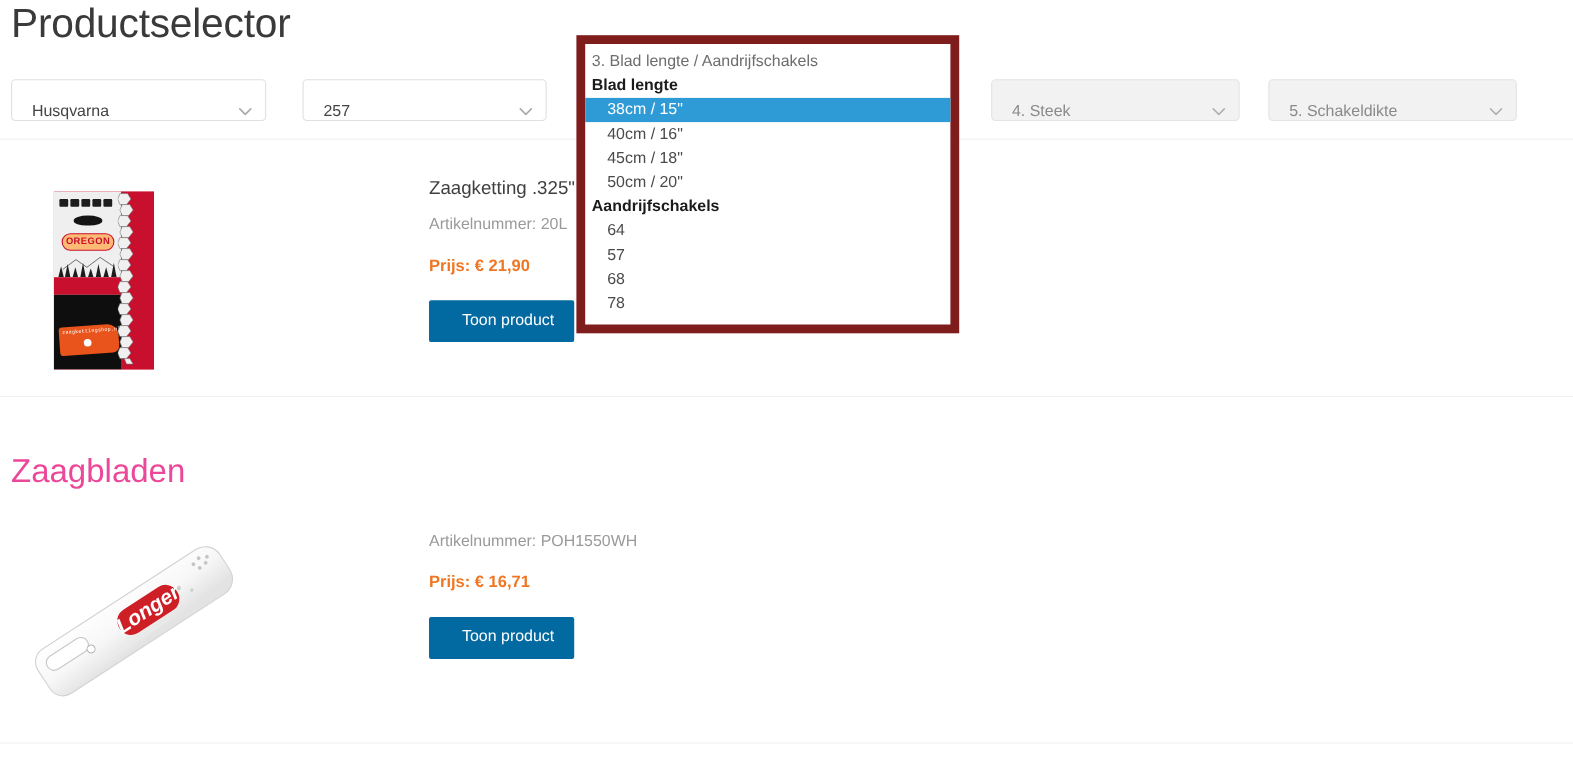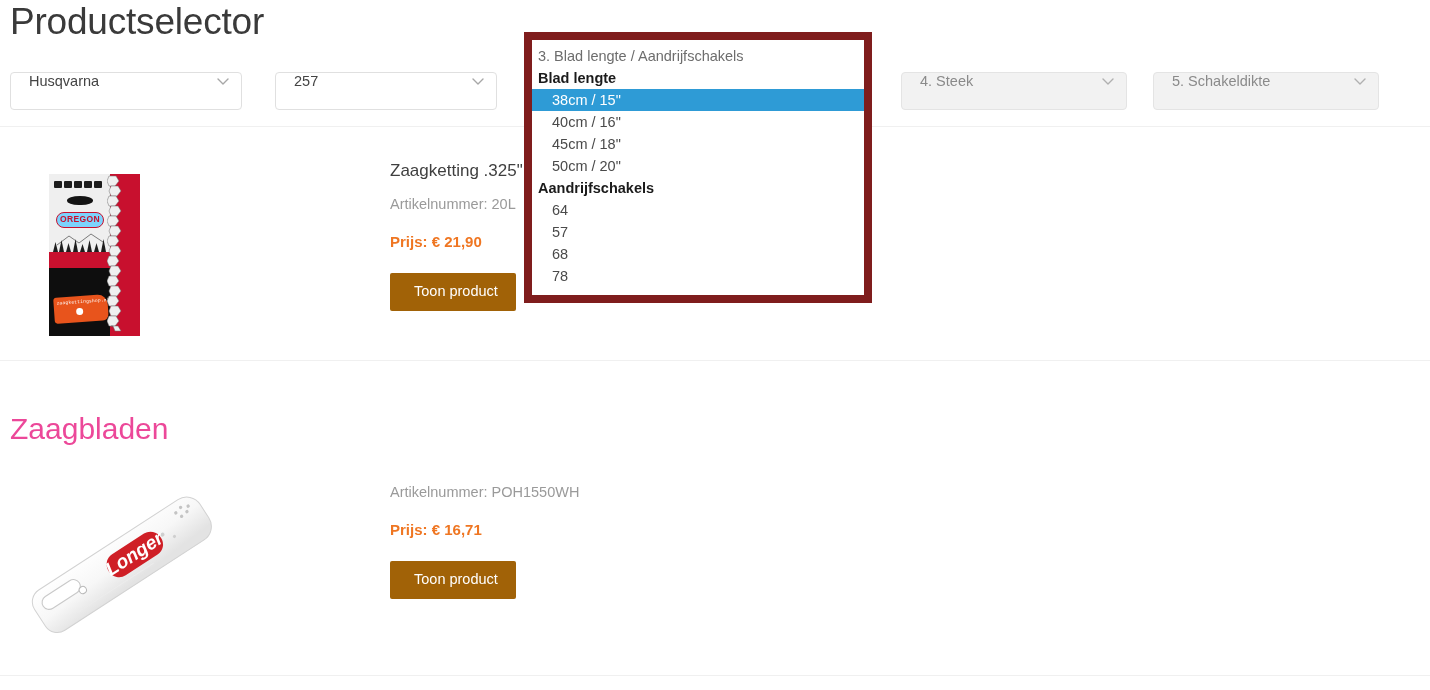--- a/index.html
+++ b/index.html
@@ -39,21 +39,21 @@
     height: 38px;
   }
   .select-box {
     position: absolute;
     height: 38px;
     box-sizing: border-box;
     border: 1px solid #e0e0e0;
     border-radius: 4px;
     background: #ffffff;
     display: flex;
-    align-items: flex-start;
+    align-items: flex-end;
     padding: 0 10px 0 18px;
     font-size: 14.5px;
     color: #444;
   }
   .select-box.disabled {
     background: #f2f2f2;
     border-color: #e4e4e4;
     color: #8a8a8a;
   }
   .select-label {
@@ -172,24 +172,24 @@
     margin-top: 18px;
     font-size: 15px;
     font-weight: bold;
     color: #ef7622;
     line-height: 19px;
     white-space: nowrap;
   }
   .btn-toon {
     margin-top: 22px;
     display: inline-block;
-    background: #a16207;
+    background: #0369a1;
     color: #ffffff;
     font-size: 14.5px;
-    padding: 11px 18px 12px 24px;
+    padding: 11px 18px 12px 30px;
     border: none;
     border-radius: 2px;
     cursor: pointer;
     font-family: "Liberation Sans", sans-serif;
     line-height: 1;
   }
 
   
   .oregon-box {
     position: absolute;
@@ -239,21 +239,21 @@
     width: 46px; height: 14px;
     border: 1.5px solid #c8102e;
     border-radius: 8px;
     color: #c8102e;
     font-size: 8.5px;
     font-weight: bold;
     letter-spacing: .4px;
     text-align: center;
     line-height: 12px;
     font-family: "Liberation Sans", sans-serif;
-    background: #7dd3fc;
+    background: #fdba74;
   }
   .ob-trees {
     position: absolute;
     left: 0; top: 57px;
     width: 61px; height: 21px;
   }
   .ob-redband {
     position: absolute;
     left: 0; top: 78px;
     width: 61px; height: 16px;

